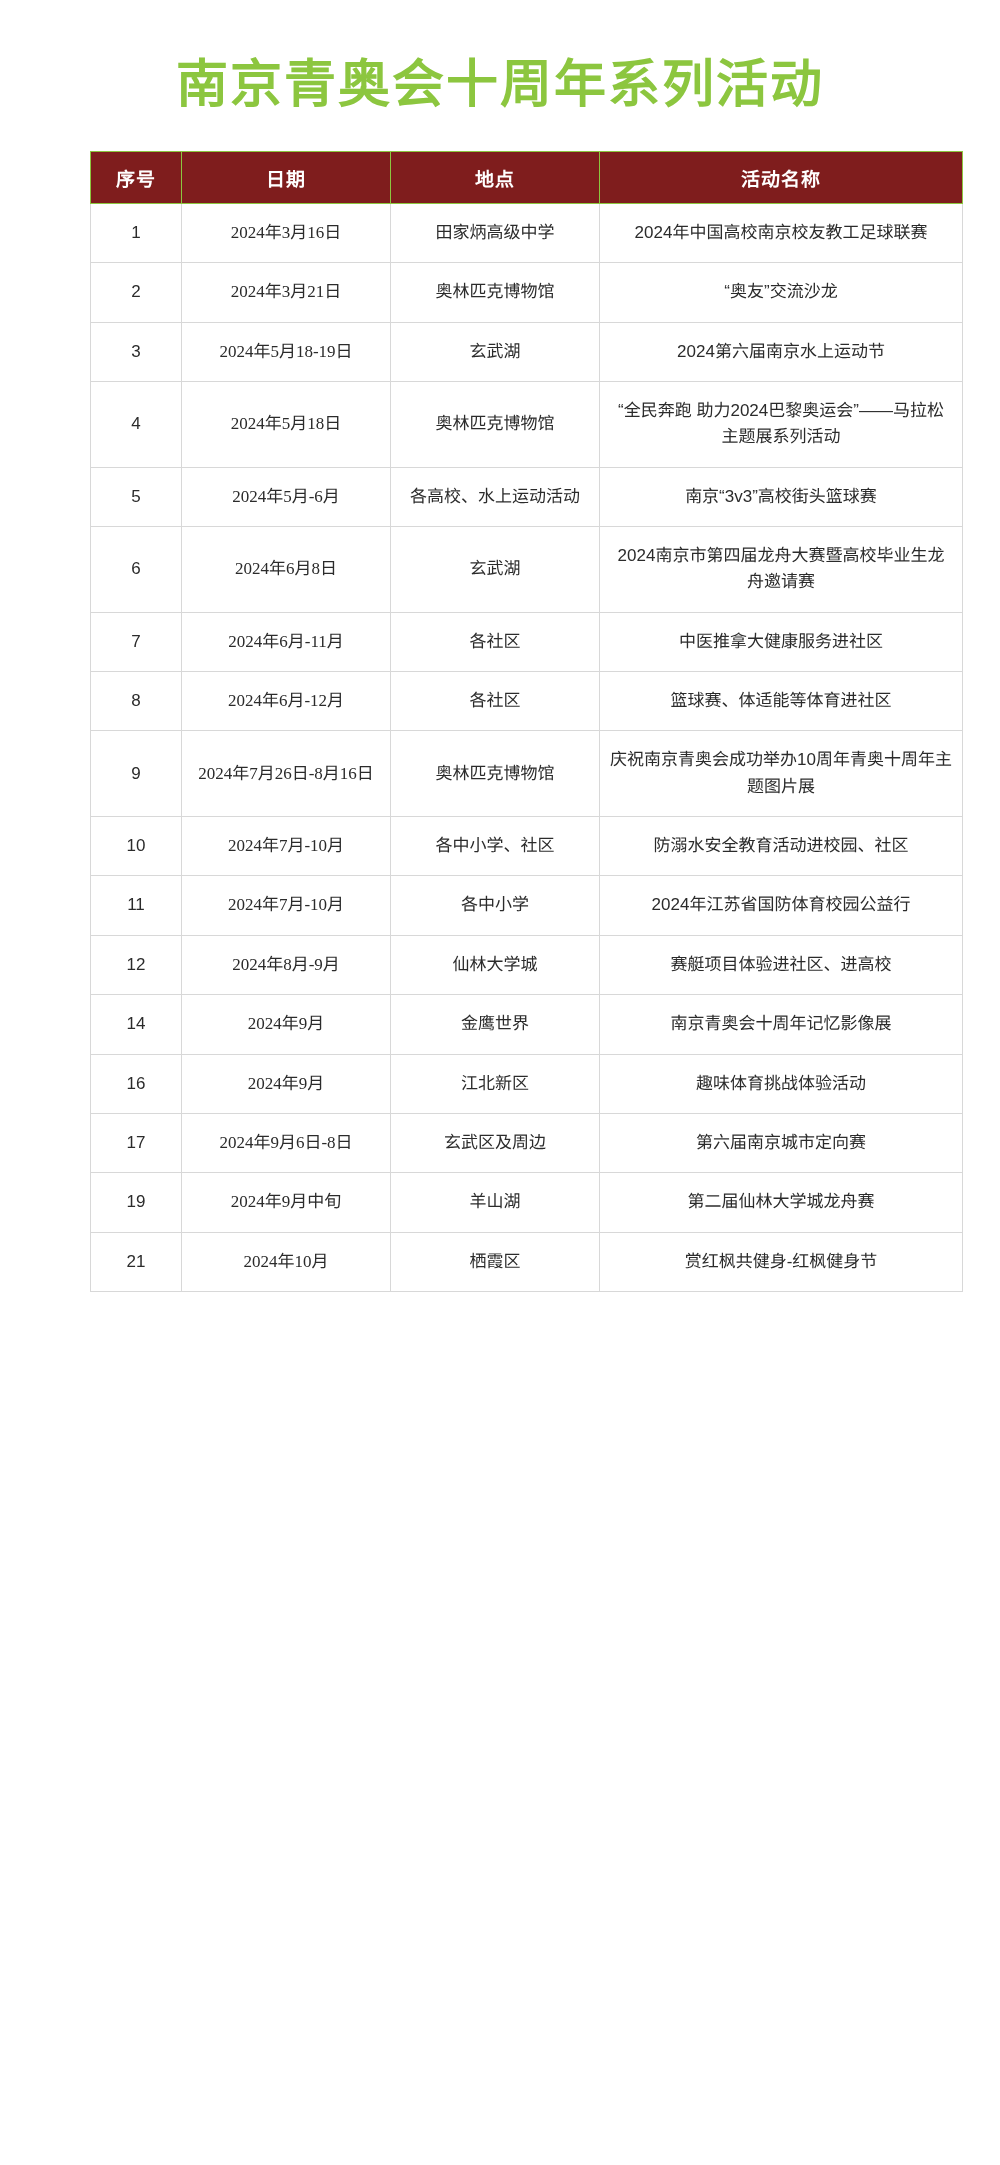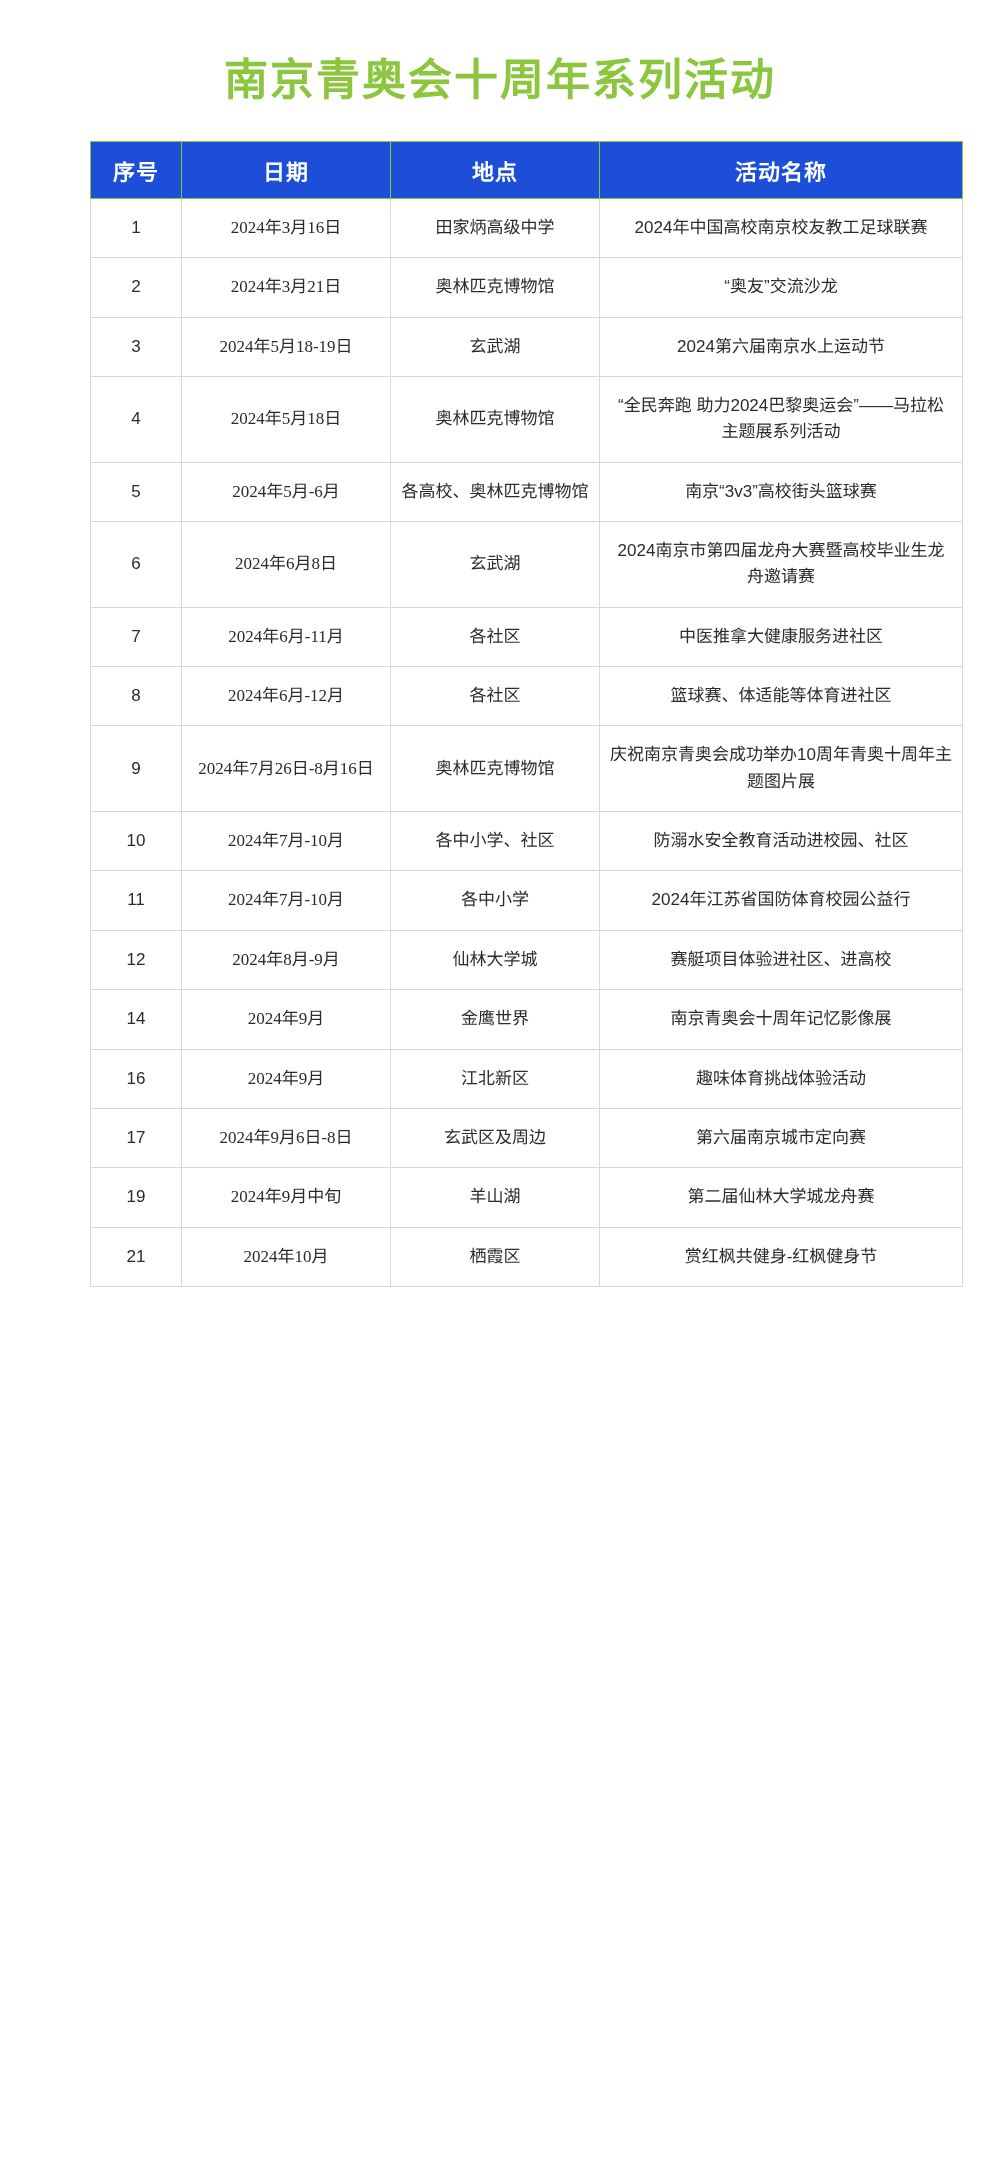--- a/index.html
+++ b/index.html
@@ -13,42 +13,42 @@
     font-family: "Liberation Sans", "DejaVu Sans", sans-serif;
     color: #222;
   }
   .page {
     width: 1000px;
     box-sizing: border-box;
     padding: 30px 0 40px 0;
   }
   .title {
     text-align: center;
-    font-size: 44px;
+    font-size: 52px;
     font-weight: bold;
     letter-spacing: 2px;
     color: #8CC63F;
     margin: 22px 0 34px 0;
     line-height: 1.25;
     font-family: "Liberation Sans", "DejaVu Sans", sans-serif;
   }
   .table-wrap {
     width: 820px;
     margin: 0 auto;
   }
   table.schedule {
     width: 100%;
     border-collapse: collapse;
     table-layout: fixed;
     border: 1px solid #cfcfcf;
   }
   table.schedule thead th {
-    background: #1d4ed8;
+    background: #7f1d1d;
     color: #ffffff;
-    font-size: 22px;
+    font-size: 19px;
     font-weight: bold;
     padding: 12px 6px;
     border: 1px solid #8CC63F;
     text-align: center;
     letter-spacing: 1px;
   }
   table.schedule tbody td {
     border: 1px solid #d8d8d8;
     text-align: center;
     vertical-align: middle;
@@ -144,21 +144,21 @@
             </td>
           </tr>
           <tr>
             <td class="col-no">
               <span class="cell-text">5</span>
             </td>
             <td class="col-date">
               <span class="cell-text">2024年5月-6月</span>
             </td>
             <td class="col-place">
-              <span class="cell-text">各高校、奥林匹克博物馆</span>
+              <span class="cell-text">各高校、水上运动活动</span>
             </td>
             <td class="col-name">
               <span class="cell-text">南京“3v3”高校街头篮球赛</span>
             </td>
           </tr>
           <tr>
             <td class="col-no">
               <span class="cell-text">6</span>
             </td>
             <td class="col-date">

